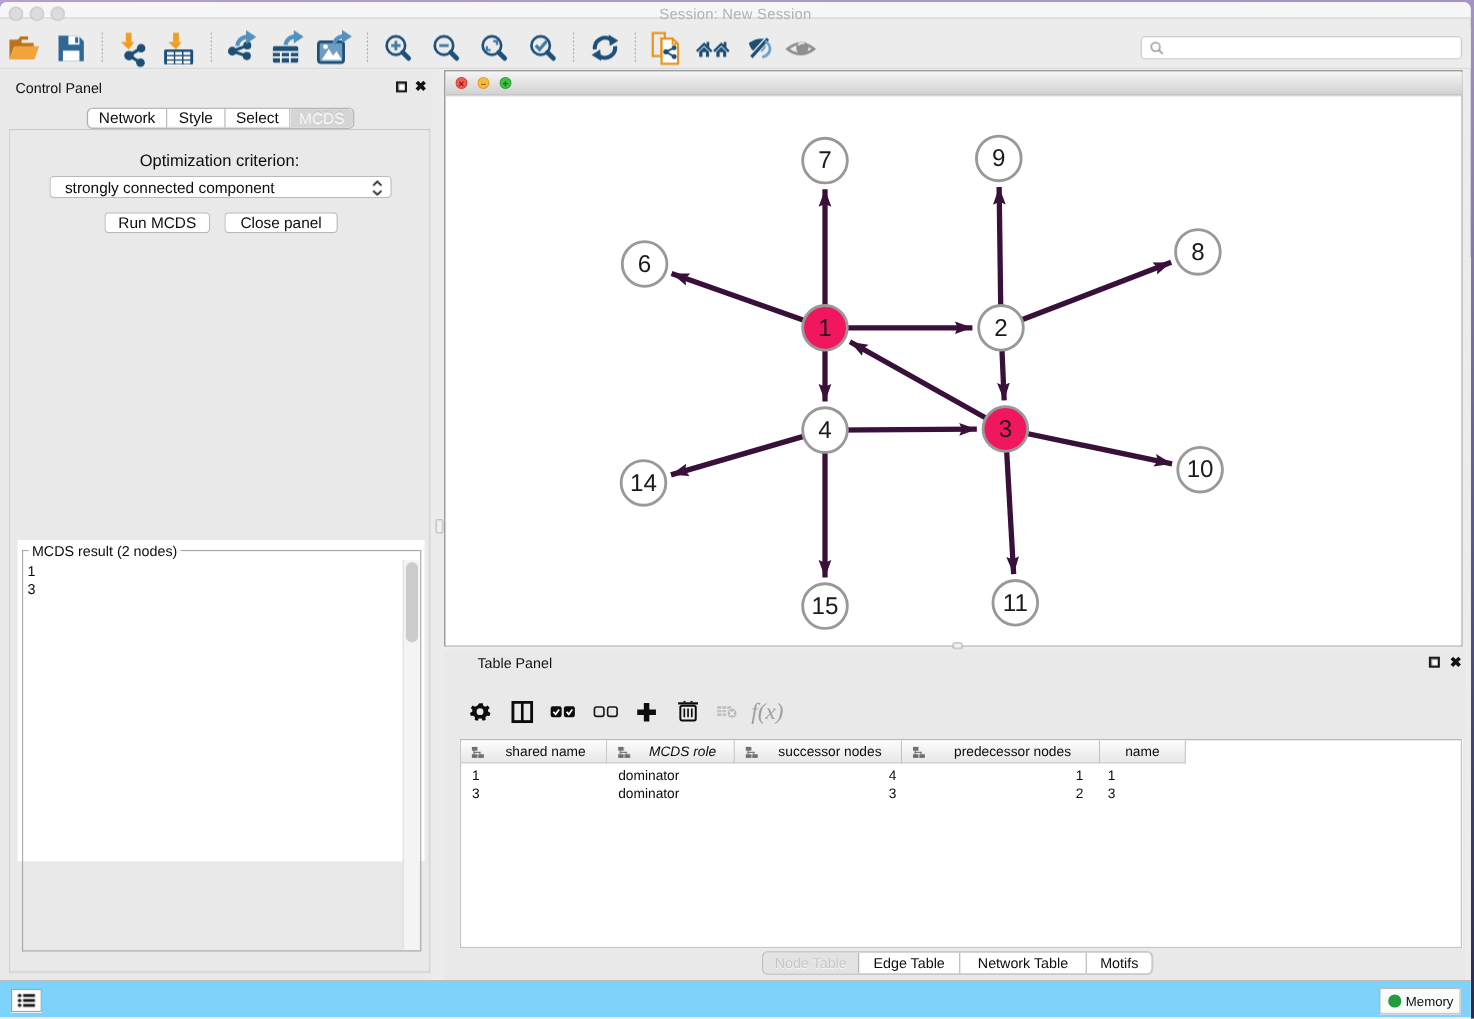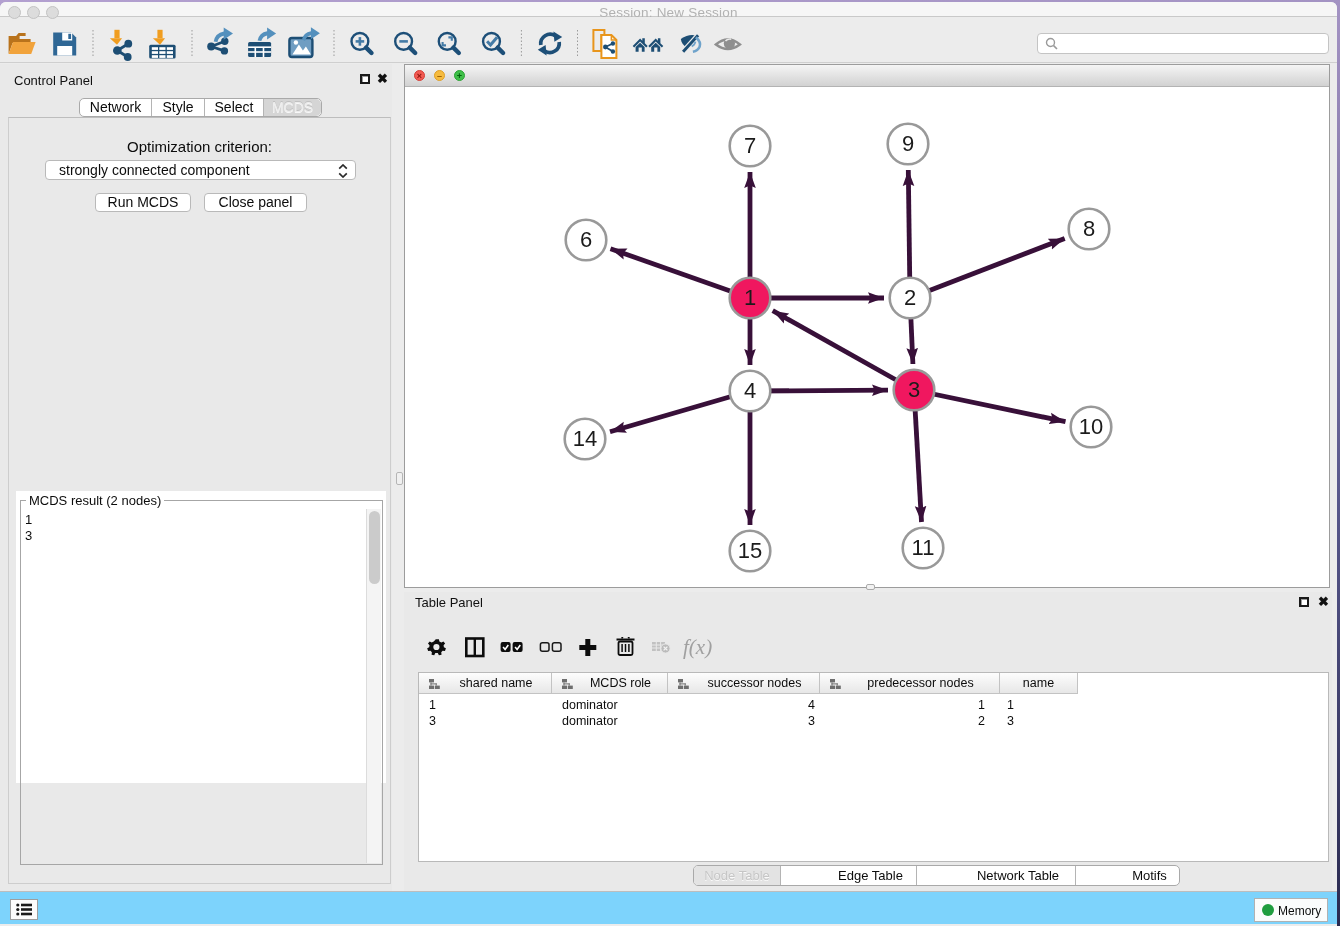--- a/index.html
+++ b/index.html
@@ -61,29 +61,29 @@
   #netwin { position:absolute; left:404px; top:62px; width:926px; height:524px;
     border:1px solid #9c9c9c; background:#fff; }
   #net-title { position:absolute; left:0; top:0; width:100%; height:22px;
     background:linear-gradient(#f5f5f5,#dcdcdc 70%,#d2d2d2); border-bottom:1px solid #b3b3b3; }
   #net-title .title { position:absolute; left:0; right:0; top:3px; text-align:center;
     font-size:13px; font-weight:600; color:#111; }
   .tfl { position:absolute; top:5px; width:11px; height:11px; border-radius:50%;
     text-align:center; font-size:9px; font-weight:bold; line-height:10px; }
   
   #tpanel { position:absolute; left:404px; top:590px; width:928px; height:299px; background:#e9e9e9; }
-  #tpanel .phead { position:absolute; left:11px; top:3px; font-size:13px; color:#111; }
+  #tpanel .phead { position:absolute; left:30px; top:3px; font-size:13px; color:#111; }
   #ttable { position:absolute; left:14px; top:80px; width:911px; height:190px;
     background:#fff; border:1px solid #b9b9b9; }
   .thdr { position:absolute; top:0; height:21px; background:linear-gradient(#fdfdfd,#e7e7e7);
     border-right:1px solid #c3c3c3; border-bottom:1px solid #c3c3c3;
     font-size:12.5px; color:#0c0c0c; text-align:center; line-height:21px; }
   .tcell { position:absolute; font-size:12.5px; color:#0c0c0c; height:16px; line-height:16px; }
   #btabs { position:absolute; left:289px; top:273px; height:21px; display:flex;
-    background:#fff; border:1px solid #a9a9a9; border-radius:5px; overflow:hidden;gap:44px; }
+    background:#fff; border:1px solid #a9a9a9; border-radius:5px; overflow:hidden; }
   #btabs .seg { flex:none; text-align:center; font-size:13px; font-weight:500; color:#0c0c0c;
     line-height:19px; border-right:1px solid #b4b4b4; }
   #btabs .seg:last-child { border-right:none; }
   #btabs .seg.dis { background:#e3e3e3; color:#c6c6c6; text-shadow:0 1px 0 #fafafa; }
   
   #statusbar { position:absolute; left:0; top:889px; width:100%; height:33px;
     background:#7dd3fc; border-top:1px solid #bdbdbd; }
   #listbtn { position:absolute; left:10px; top:7px; width:28px; height:21px;
     background:#fcfcfc; border:1px solid #9e9e9e; }
   #membtn { position:absolute; left:1254px; top:6px; width:74px; height:24px; opacity:0.99;
@@ -423,21 +423,21 @@
           </svg><span style="margin-left:22px;">shared name</span></div>
       <div class="thdr" style="left:133px; width:116px;"><svg class="colico" width="12" height="10" viewBox="0 0 12 10" style="position:absolute;left:10px;top:6px;">
             <g fill="#6e6e6e">
               <rect x="0" y="0" width="5" height="3.4"></rect>
               <rect x="0" y="6.6" width="5" height="3.4"></rect>
               <rect x="5.8" y="6.6" width="5" height="3.4"></rect>
               <rect x="1.5" y="3.4" width="1" height="3.2"></rect>
               <rect x="1.5" y="4.4" width="6.2" height="1"></rect>
               <rect x="6.7" y="4.4" width="1" height="2.2"></rect>
             </g>
-          </svg><span style="margin-left:22px;">MCDS role</span></div>
+          </svg><span style="margin-left:22px;font-style:italic;">MCDS role</span></div>
       <div class="thdr" style="left:249px; width:152px;"><svg class="colico" width="12" height="10" viewBox="0 0 12 10" style="position:absolute;left:10px;top:6px;">
             <g fill="#6e6e6e">
               <rect x="0" y="0" width="5" height="3.4"></rect>
               <rect x="0" y="6.6" width="5" height="3.4"></rect>
               <rect x="5.8" y="6.6" width="5" height="3.4"></rect>
               <rect x="1.5" y="3.4" width="1" height="3.2"></rect>
               <rect x="1.5" y="4.4" width="6.2" height="1"></rect>
               <rect x="6.7" y="4.4" width="1" height="2.2"></rect>
             </g>
           </svg><span style="margin-left:22px;">successor nodes</span></div>

